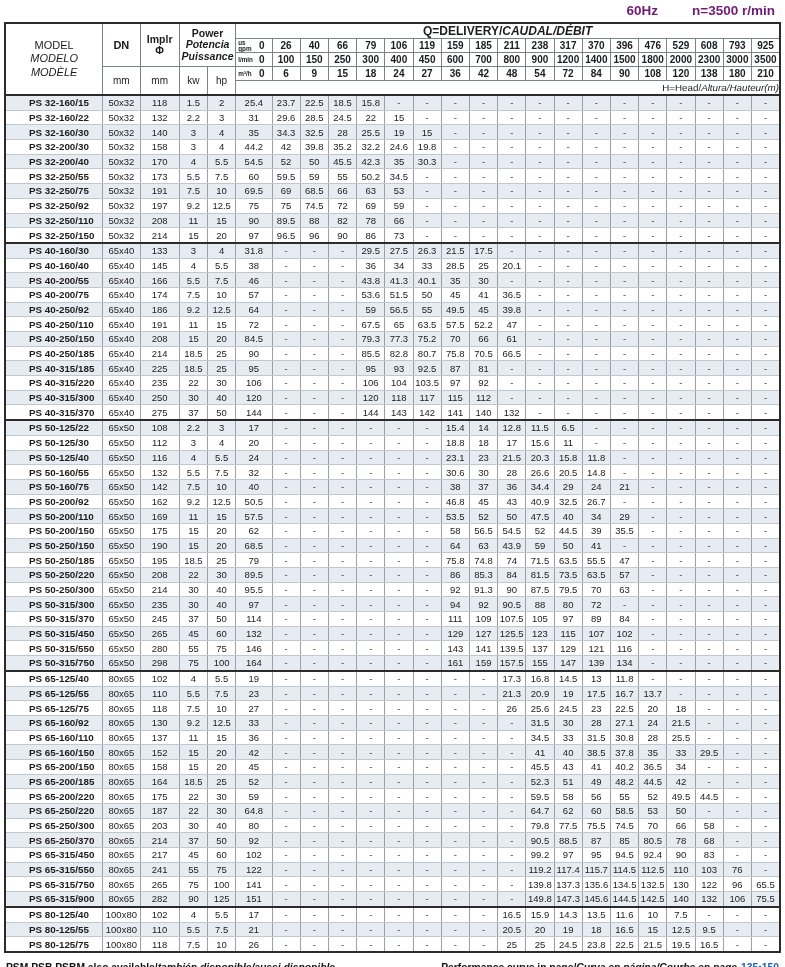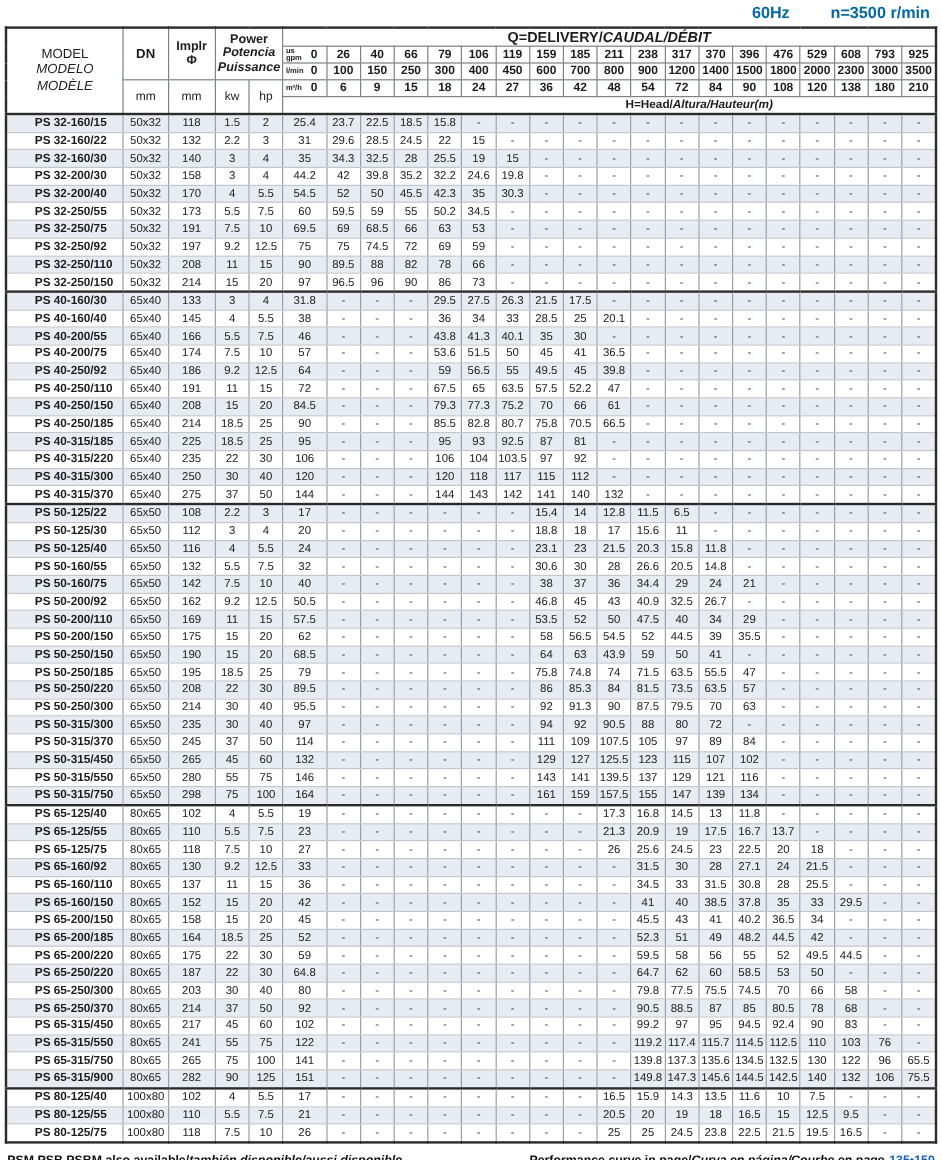--- a/index.html
+++ b/index.html
@@ -1,17 +1,17 @@
 <!DOCTYPE html>
 <html><head>
 <meta charset="utf-8">
 <style>
   html,body{margin:0;padding:0;background:#fff;}
   .page{width:785px;height:967px;box-sizing:border-box;padding:2px 4px 0 4px;font-family:"Liberation Sans",sans-serif;position:relative;}
-  .tophead{text-align:right;color:#0369a1;font-weight:bold;font-size:13.5px;padding:1px 6px 4px 0;}
+  .tophead{text-align:right;color:#701a75;font-weight:bold;font-size:13.5px;padding:1px 6px 4px 0;}
   .tophead .gap{margin-left:34px;}
   table{border-collapse:collapse;table-layout:fixed;width:777px;border:2px solid #2b2b2b;background:#fff;}
   th,td{border:1px solid #98a0a8;overflow:hidden;white-space:nowrap;font-family:"Liberation Sans",sans-serif;}
   thead th{border-color:#7a828a;background:#fff;color:#1c1c1c;vertical-align:middle;padding:0;}
   thead{border-bottom:2px solid #2b2b2b;}
   td{height:13.7px;font-size:9.5px;padding:0;text-align:center;color:#1c1c1c;border-top-color:#c2c7cd;border-bottom-color:#c2c7cd;}
   tr.alt{background:#e7ebf2;padding-left:37px;}
   tr.sep td{border-top:2px solid #2b2b2b;}
   td.model{font-weight:bold;text-align:left;padding-left:23px;font-size:9.8px;}
   td.dash{color:#3a3a3a;}
@@ -19,21 +19,21 @@
   .lbl div{font-size:10.5px;font-weight:bold;line-height:11.5px;}
   .dn-h{font-size:11px;font-weight:bold;}
   .it{font-style:italic;}
   .qtitle{font-size:12px;font-weight:bold;height:14px;}
   .hv{font-size:10px;font-weight:bold;height:13px;}
   .ucell{height:13px;}
   .ucell .in{display:flex;justify-content:space-between;align-items:center;padding:0 7px 0 2px;}
   .ut{font-size:6.3px;line-height:6px;text-align:left;font-weight:bold;color:#222;}
   .uz{font-size:10px;font-weight:bold;}
   .mmh{font-size:10px;font-weight:normal;margin-top:25px;}
-  .hhead{font-size:9.8px;font-weight:bold;text-align:center;padding-left:150px;height:13px;}
+  .hhead{font-size:9.8px;font-weight:normal;text-align:right;padding-left:150px;height:13px;}
   .footer{display:flex;justify-content:space-between;margin-top:9px;padding:0 2px;font-size:10.3px;font-weight:bold;color:#111;}
   .footer .pages{color:#1660bd;margin-left:4px;}
 </style>
 </head>
 <body>
 
 <div class="page">
 
   <div class="tophead">
     <span>60Hz</span><span class="gap">n=3500 r/min</span>

